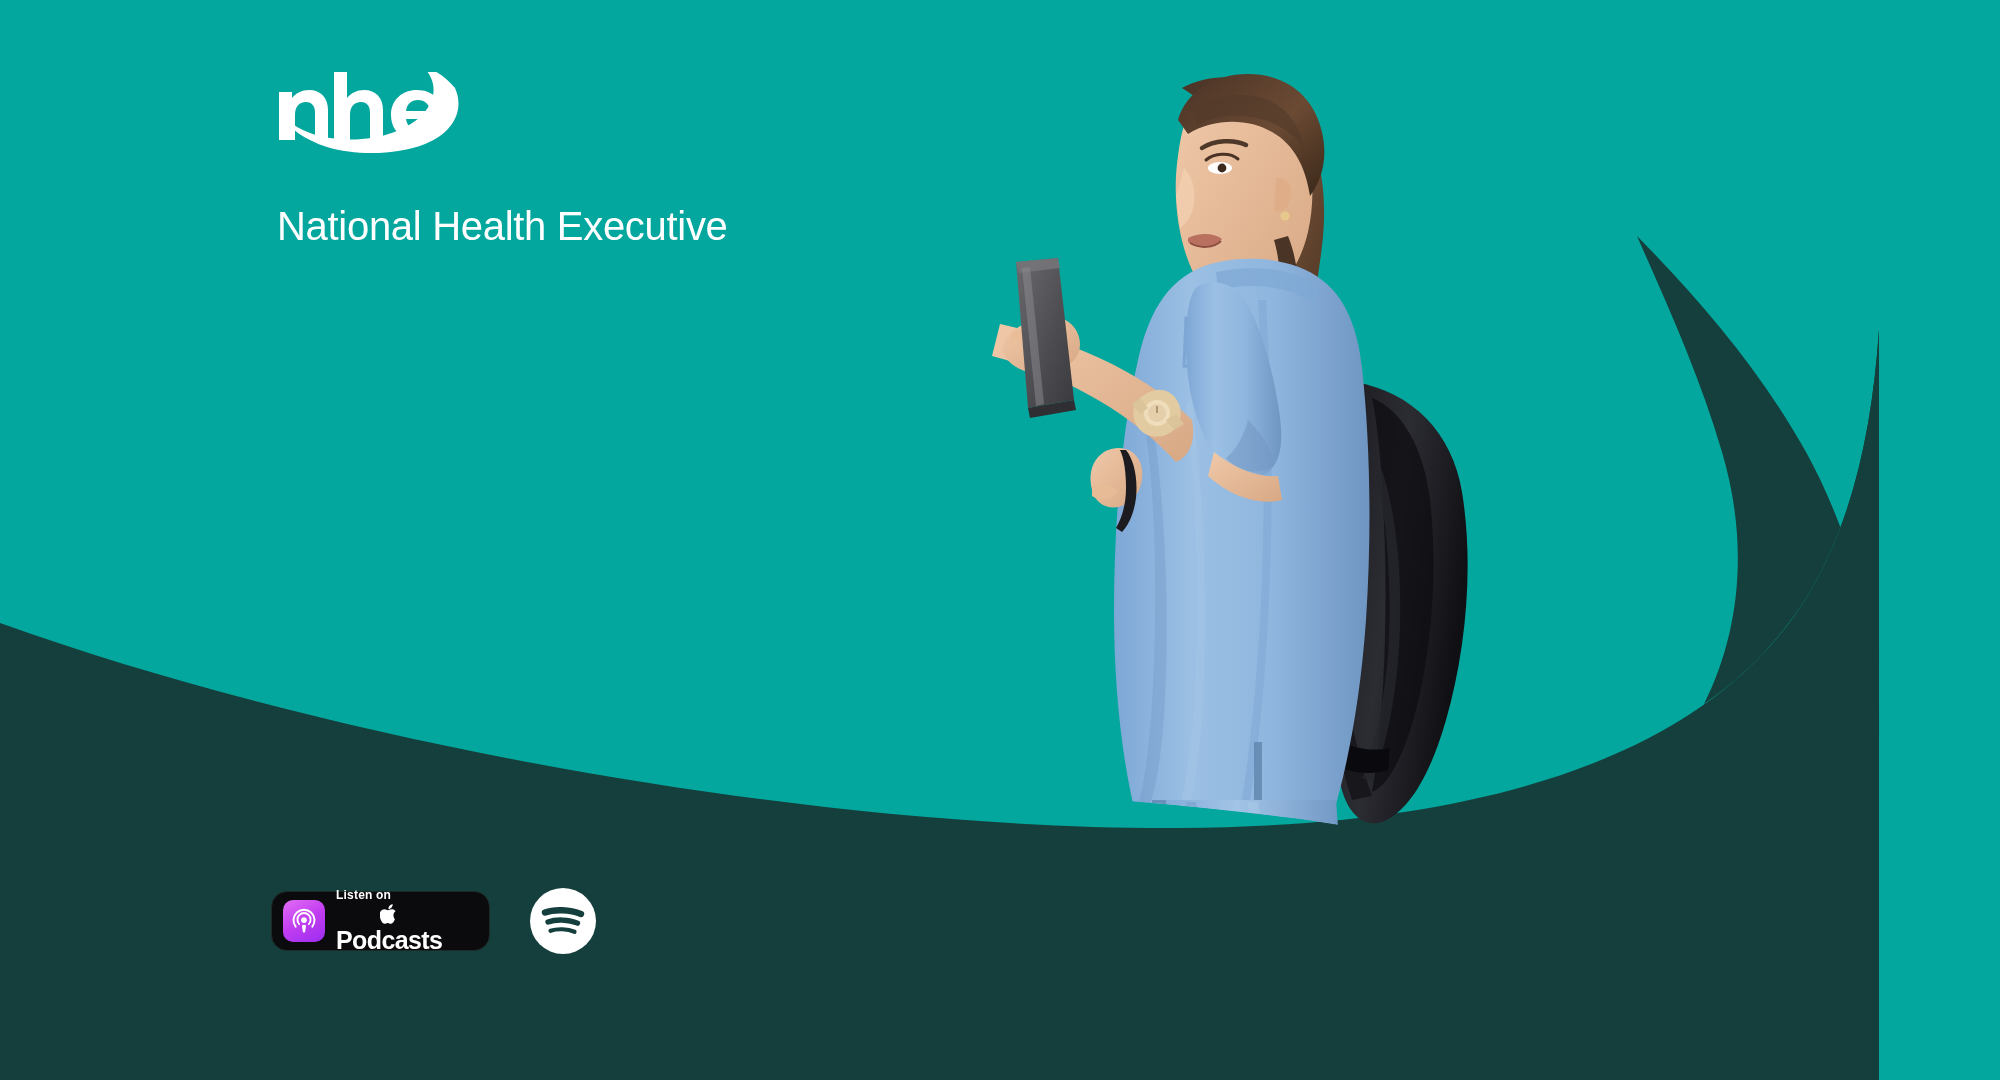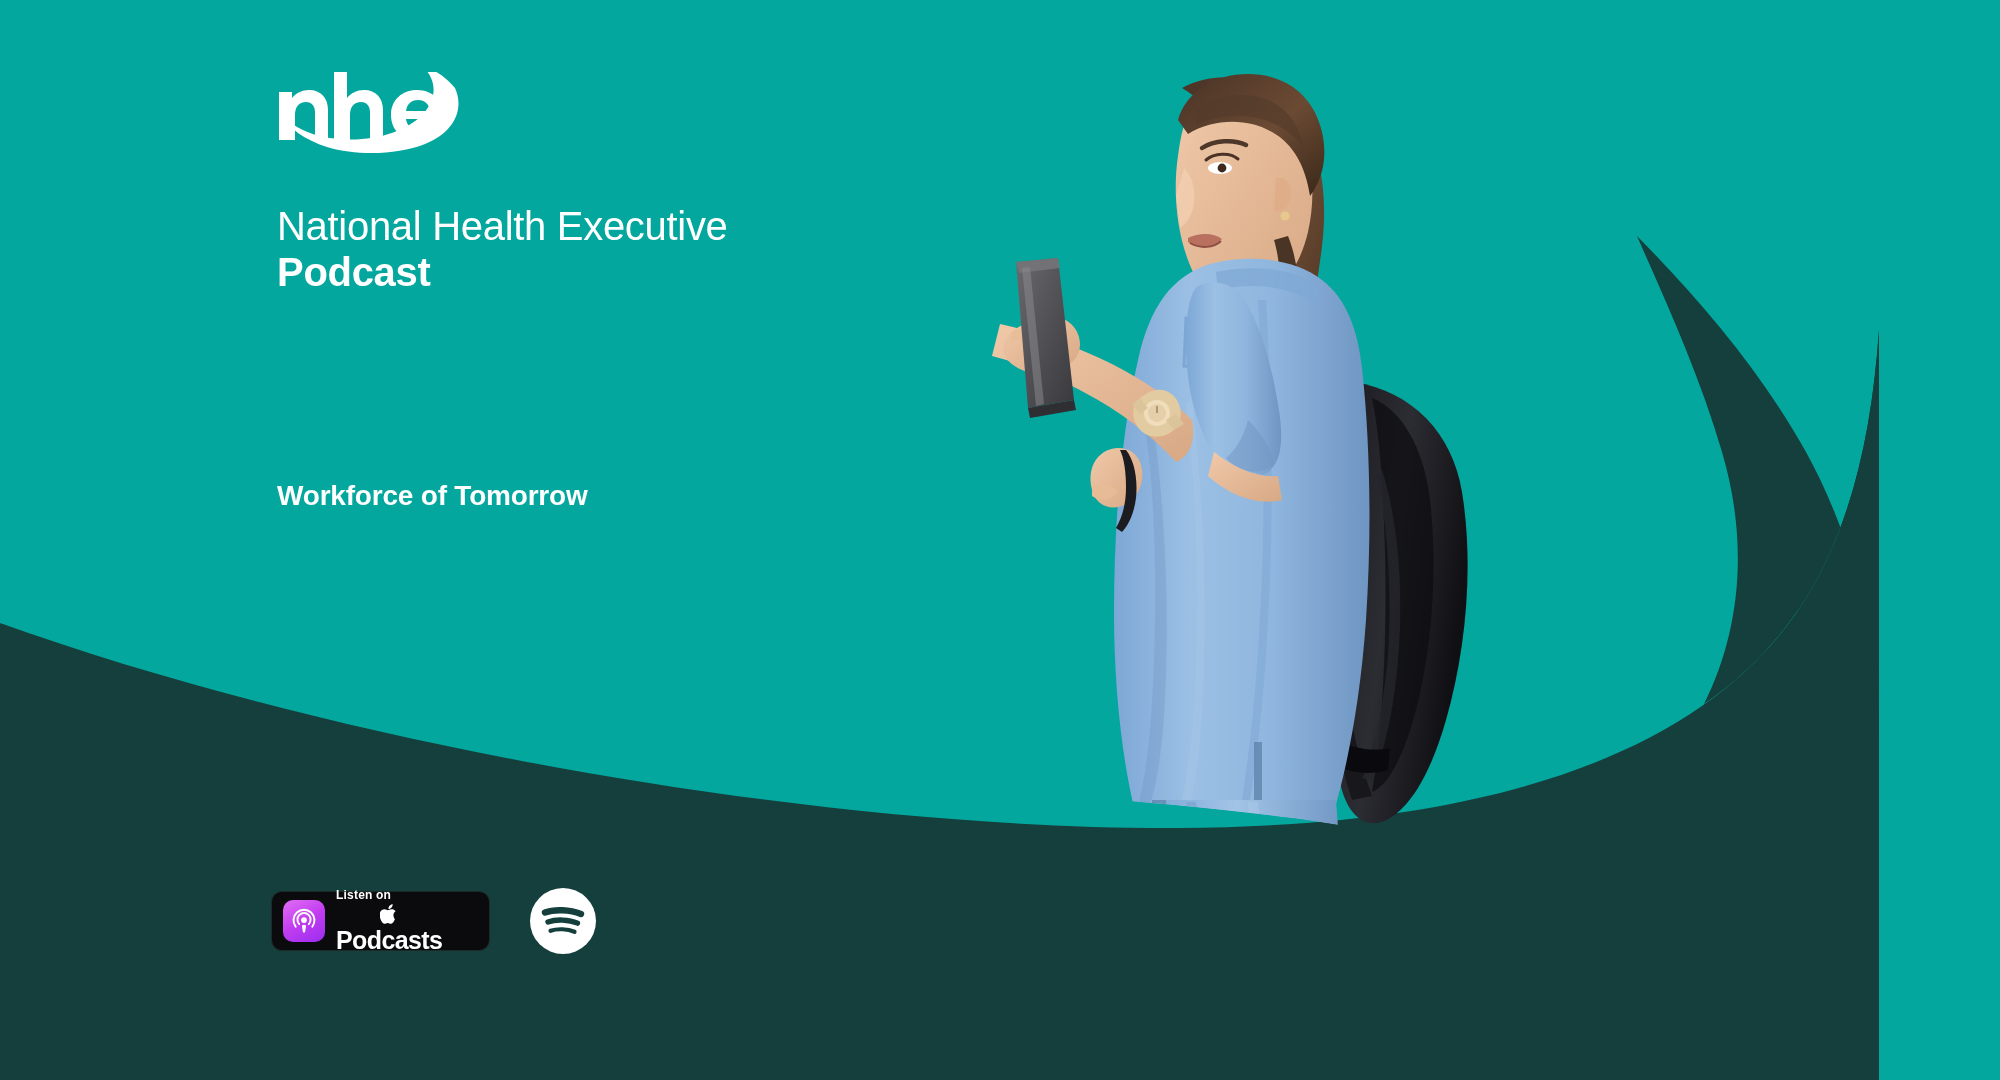--- a/index.html
+++ b/index.html
@@ -92,21 +92,21 @@
     top: 888px;
     display: flex;
     align-items: center;
     gap: 40px;
   }
   
   .apple-badge {
     width: 219px;
     height: 60px;
     background: #0b0b0d;
-    border-radius: 11px;
+    border-radius: 16px;
     display: flex;
     align-items: center;
     padding: 0 10px 0 11px;
     box-sizing: border-box;
     border: 1px solid #1d2a28;
   }
   .apple-tile {
     width: 42px;
     height: 42px;
     border-radius: 10px;
@@ -427,25 +427,23 @@
         <path d="M140,18 c16,0 26,11 26,26 v3 h-37 c1,7 6,11 13,11 c5,0 9,-2 11,-5
                  l9,7 c-5,6 -12,9 -21,9 c-16,0 -27,-11 -27,-26 c0,-15 11,-25 26,-25 Z
                  M129,39 h24 c-1,-7 -5,-11 -12,-11 c-7,0 -11,4 -12,11 Z"></path>
 
         <path d="M178,16 c10,22 -2,45 -30,56 C120,83 80,84 50,75
                  C28,68 11,56 4,42 c12,14 33,23 58,25 c34,3 67,-7 84,-25
                  c11,-12 13,-25 8,-36 c-2,-5 -6,-10 -11,-14 c14,5 27,14 35,24 Z"></path>
       </g>
     </svg>
     <div class="brand-name">National Health Executive</div>
-    <div class="brand-sub">Podcast</div>
   </div>
 
   <div class="ep-block">
-    <div class="ep-title">Workforce of Tomorrow</div>
   </div>
 
   <div class="badge-row">
 
     <div class="apple-badge">
       <span class="apple-tile">
         <svg width="28" height="28" viewBox="0 0 32 32" class="apple-tile-svg">
           <g fill="none" stroke="#ffffff" stroke-width="2.2" stroke-linecap="round">
             <path d="M6.5,22.5 A12,12 0 1 1 25.5,22.5"></path>
             <path d="M10.5,19.5 A7.5,7.5 0 1 1 21.5,19.5"></path>

